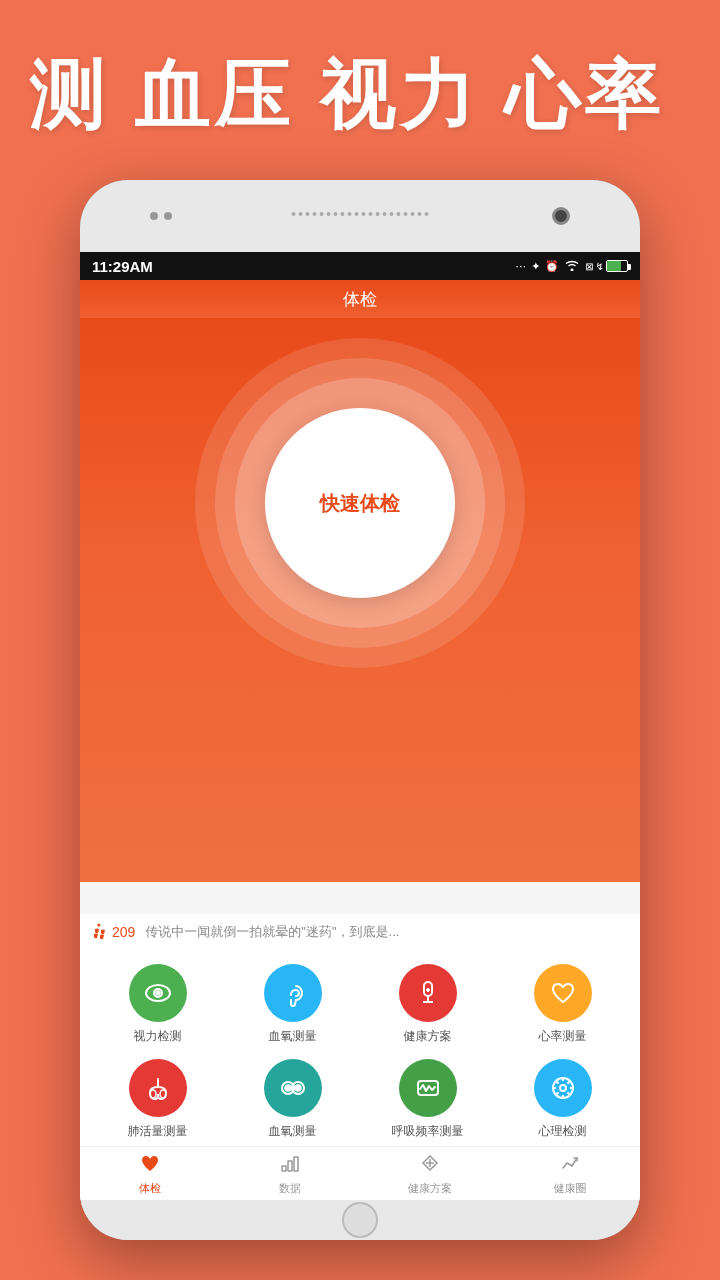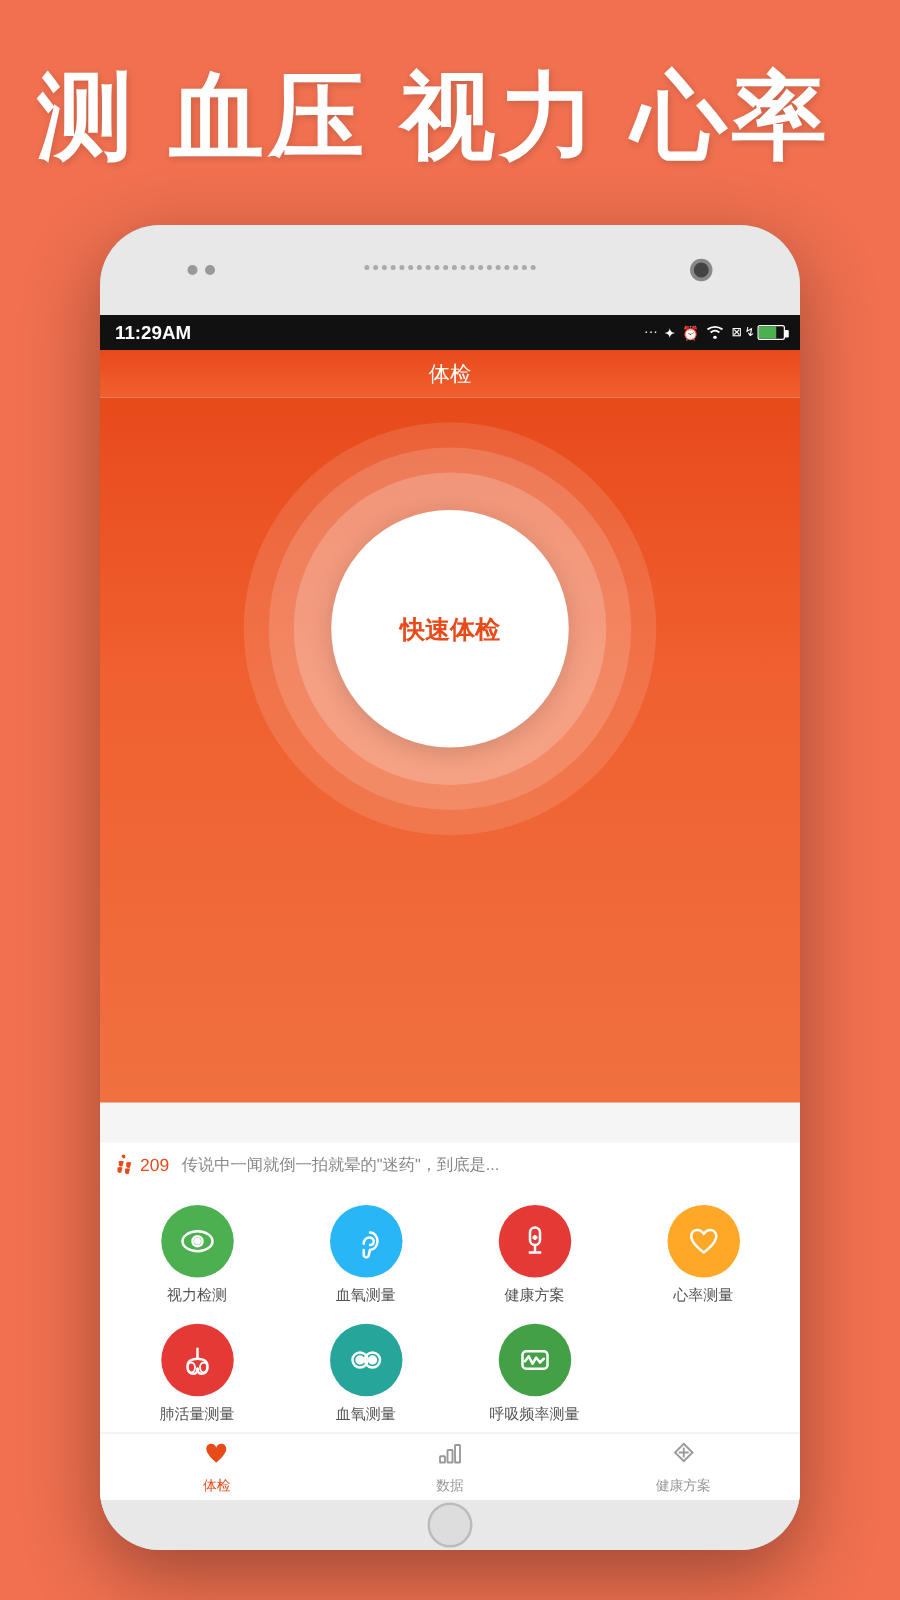--- a/index.html
+++ b/index.html
@@ -498,20 +498,37 @@
       <div class="feature-item">
         <div class="feature-icon icon-green2">
           <svg class="icon-svg" viewBox="0 0 30 30">
             <rect x="5" y="8" width="20" height="14" rx="3" stroke="white" stroke-width="2" fill="none"></rect>
             <polyline points="7,16 10,12 13,18 16,13 19,17 22,14" stroke="white" stroke-width="2" fill="none" stroke-linejoin="round" stroke-linecap="round"></polyline>
           </svg>
         </div>
         <span class="feature-label">呼吸频率测量</span>
       </div>
 
+      <div class="feature-item">
+        <div class="feature-icon icon-blue2">
+          <svg class="icon-svg" viewBox="0 0 30 30">
+            <circle cx="15" cy="15" r="10" stroke="white" stroke-width="2" fill="none"></circle>
+            <circle cx="15" cy="15" r="3" stroke="white" stroke-width="2" fill="none"></circle>
+            <line x1="15" y1="5" x2="15" y2="8" stroke="white" stroke-width="2"></line>
+            <line x1="15" y1="22" x2="15" y2="25" stroke="white" stroke-width="2"></line>
+            <line x1="5" y1="15" x2="8" y2="15" stroke="white" stroke-width="2"></line>
+            <line x1="22" y1="15" x2="25" y2="15" stroke="white" stroke-width="2"></line>
+            <line x1="8.5" y1="8.5" x2="10.6" y2="10.6" stroke="white" stroke-width="2"></line>
+            <line x1="19.4" y1="19.4" x2="21.5" y2="21.5" stroke="white" stroke-width="2"></line>
+            <line x1="21.5" y1="8.5" x2="19.4" y2="10.6" stroke="white" stroke-width="2"></line>
+            <line x1="10.6" y1="19.4" x2="8.5" y2="21.5" stroke="white" stroke-width="2"></line>
+          </svg>
+        </div>
+        <span class="feature-label">心理检测</span>
+      </div>
 
     </div>
 
     <div class="bottom-nav">
 
       <div class="nav-item nav-active">
         <span class="nav-icon">
           <svg width="22" height="22" viewBox="0 0 22 22" fill="none">
             <path d="M11 19 C11 19 3 13 3 8 C3 5.5 5 4 7 4 C9 4 10 5 11 7 C12 5 13 4 15 4 C17 4 19 5.5 19 8 C19 13 11 19 11 19Z" fill="#E84A1A"></path>
           </svg>
@@ -534,20 +551,29 @@
         <span class="nav-icon">
           <svg width="22" height="22" viewBox="0 0 22 22" fill="none" stroke="#999" stroke-width="1.5">
             <path d="M11 4 L18 11 L11 18 L4 11 Z"></path>
             <line x1="11" y1="7" x2="11" y2="15"></line>
             <line x1="7" y1="11" x2="15" y2="11"></line>
           </svg>
         </span>
         <span class="nav-label">健康方案</span>
       </div>
 
+      <div class="nav-item nav-inactive">
+        <span class="nav-icon">
+          <svg width="22" height="22" viewBox="0 0 22 22" fill="none" stroke="#999" stroke-width="1.5">
+            <path d="M4 16 L8 11 L13 14 L18 6" stroke-linecap="round" stroke-linejoin="round"></path>
+            <polyline points="15,6 18,6 18,9" stroke-linecap="round" stroke-linejoin="round"></polyline>
+          </svg>
+        </span>
+        <span class="nav-label">健康圈</span>
+      </div>
 
 
     </div>
 
   </div>
 
   <div class="phone-bottom-hardware">
     <div class="home-button"></div>
   </div>
 

